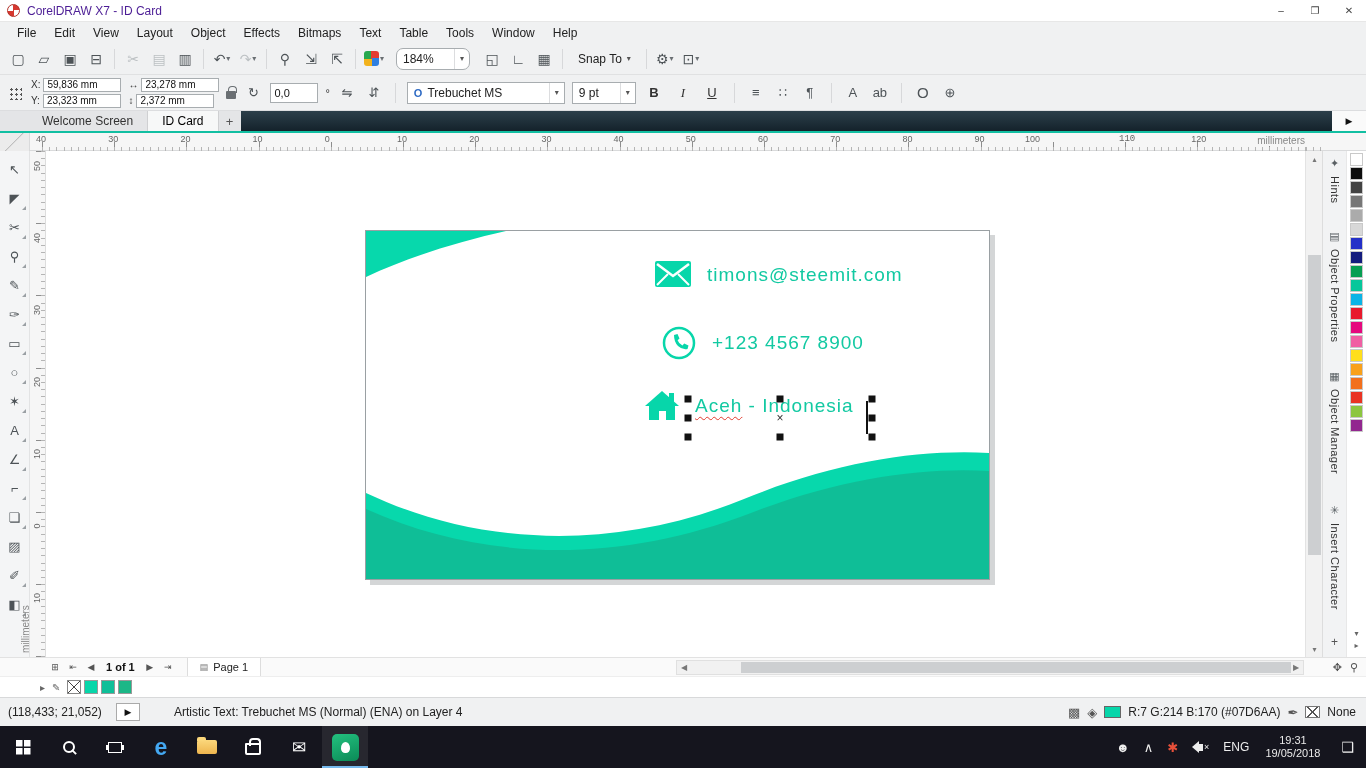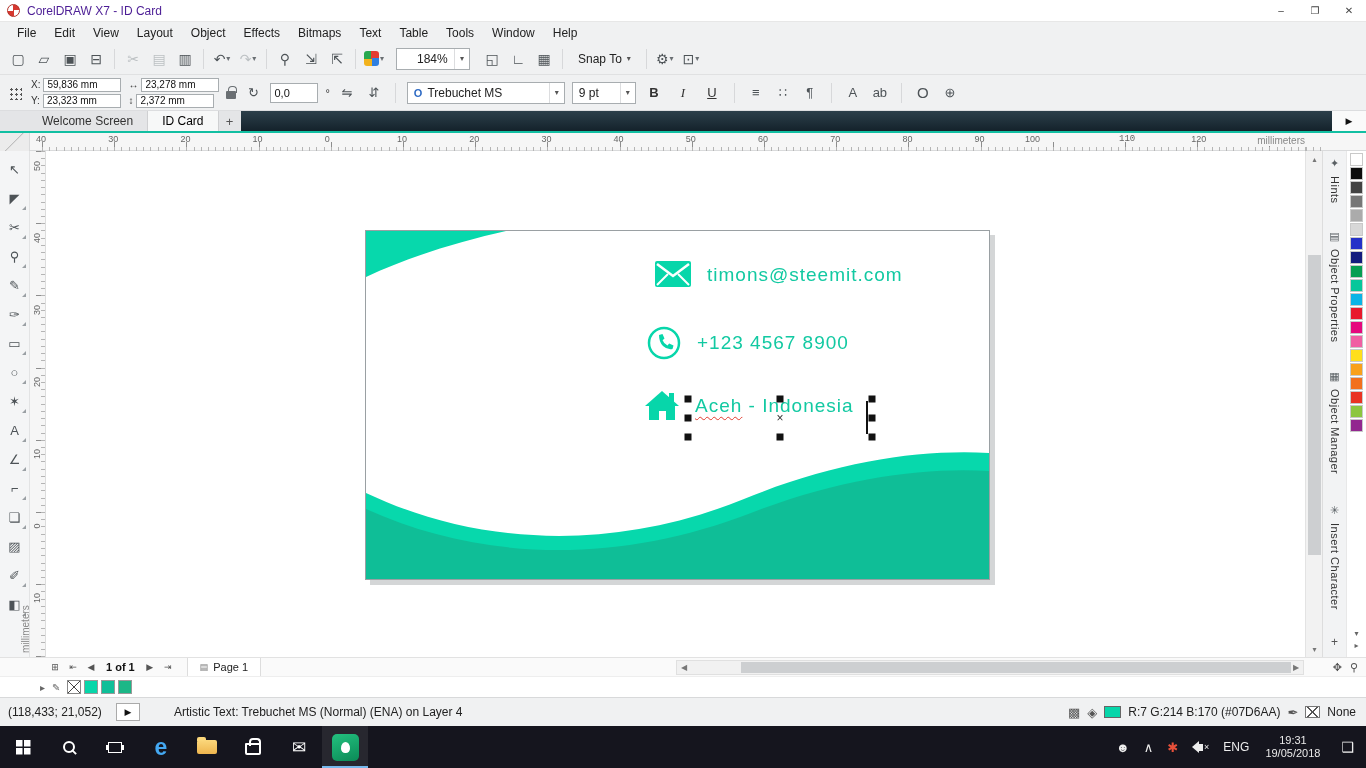--- a/index.html
+++ b/index.html
@@ -21,21 +21,21 @@
 
   
   #toolbar{top:43px;height:32px;background:#f0f1f2;display:flex;align-items:center;padding-left:6px;gap:2px;border-bottom:1px solid #e0e1e2;}
   .tb-btn{min-width:24px;height:24px;display:inline-flex;align-items:center;justify-content:center;font-size:14px;color:#4d5357;position:relative;}
   .tb-btn.disabled{color:#bcc0c3;}
   .tb-btn .dd{font-style:normal;font-size:8px;color:#6a6f73;margin-left:1px;}
   .tb-sep{width:1px;height:20px;background:#d7d8da;margin:0 4px;}
   .launcher-glyph{width:15px;height:15px;border-radius:3px;background:conic-gradient(#e53b30 0 90deg,#2f7fe0 0 180deg,#f2b21c 0 270deg,#27a84f 0);}
   .combo{height:22px;background:#fff;border:1px solid #a8adb0;display:inline-flex;align-items:center;font-size:12px;color:#222;}
   .combo .arrow{margin-left:auto;width:15px;height:100%;display:flex;align-items:center;justify-content:center;font-size:8px;color:#555;border-left:1px solid #dcdddf;}
-  #zoom-combo{width:74px;margin:4px 8px;padding-left:20px;}
+  #zoom-combo{width:74px;margin:4px 8px;padding-left:6px;border-radius:7px;}
   #snap-combo{display:inline-flex;align-items:center;gap:5px;padding:0 9px;font-size:12px;color:#222;}
   #snap-combo .arrow{font-size:8px;color:#555;}
 
   
   #propbar{top:75px;height:36px;background:#f0f1f2;display:flex;align-items:center;padding-left:6px;gap:7px;border-bottom:1px solid #dcdddf;}
   .dots{width:14px;height:14px;background-image:radial-gradient(#555 1px,transparent 1.3px);background-size:5px 5px;background-position:1px 1px;margin:0 2px;}
   .stack{display:flex;flex-direction:column;gap:2px;}
   .srow{display:flex;align-items:center;gap:3px;font-size:10px;color:#333;}
   .field{background:#fff;border:1px solid #a8adb0;height:14px;font-size:10px;display:flex;align-items:center;padding:0 3px;color:#111;}
   .f80{width:78px;} .f50{width:48px;height:20px;font-size:11px;}
@@ -79,21 +79,21 @@
   .vnum{position:absolute;left:0;width:14px;text-align:center;transform:rotate(-90deg);font-size:9px;color:#666;}
   #vmm{position:absolute;left:31px;bottom:4px;font-size:10px;color:#888;transform:rotate(-90deg);transform-origin:left bottom;white-space:nowrap;}
   #canvas{position:absolute;left:46px;top:0;width:1259px;height:506px;background:#fff;overflow:hidden;}
 
   
   #card{position:absolute;left:319px;top:79px;width:625px;height:350px;background:#fff;border:1px solid #9aa0a3;box-shadow:5px 5px 0 #d4d6d7;}
   #corner-svg{position:absolute;left:0;top:0;display:block;}
   #wave-svg{position:absolute;left:0;bottom:0;display:block;}
   .contact{position:absolute;display:flex;align-items:center;}
   #email-row{left:289px;top:30px;}
-  #phone-row{left:281px;top:95px;}
+  #phone-row{left:296px;top:95px;}
   #home-row{left:279px;top:160px;}
   .contact .txt{margin-left:16px;font-size:19px;letter-spacing:1px;color:var(--card-text);}
   .squiggle{text-decoration:underline;text-decoration-style:wavy;text-decoration-color:#e23b2e;text-decoration-thickness:1px;text-underline-offset:4px;}
   #selection{position:absolute;left:322px;top:168px;width:184px;height:38px;pointer-events:none;}
   .handle{position:absolute;width:7px;height:7px;background:#111;transform:translate(-50%,-50%);}
   #caret{position:absolute;right:4px;top:2px;width:2px;height:33px;background:#111;}
   #center-x{position:absolute;left:50%;top:50%;transform:translate(-50%,-50%);font-size:12px;color:#333;}
 
   
   #vscroll{position:absolute;left:1305px;top:0;width:17px;height:506px;background:#f2f2f2;border-left:1px solid #e3e3e3;}

